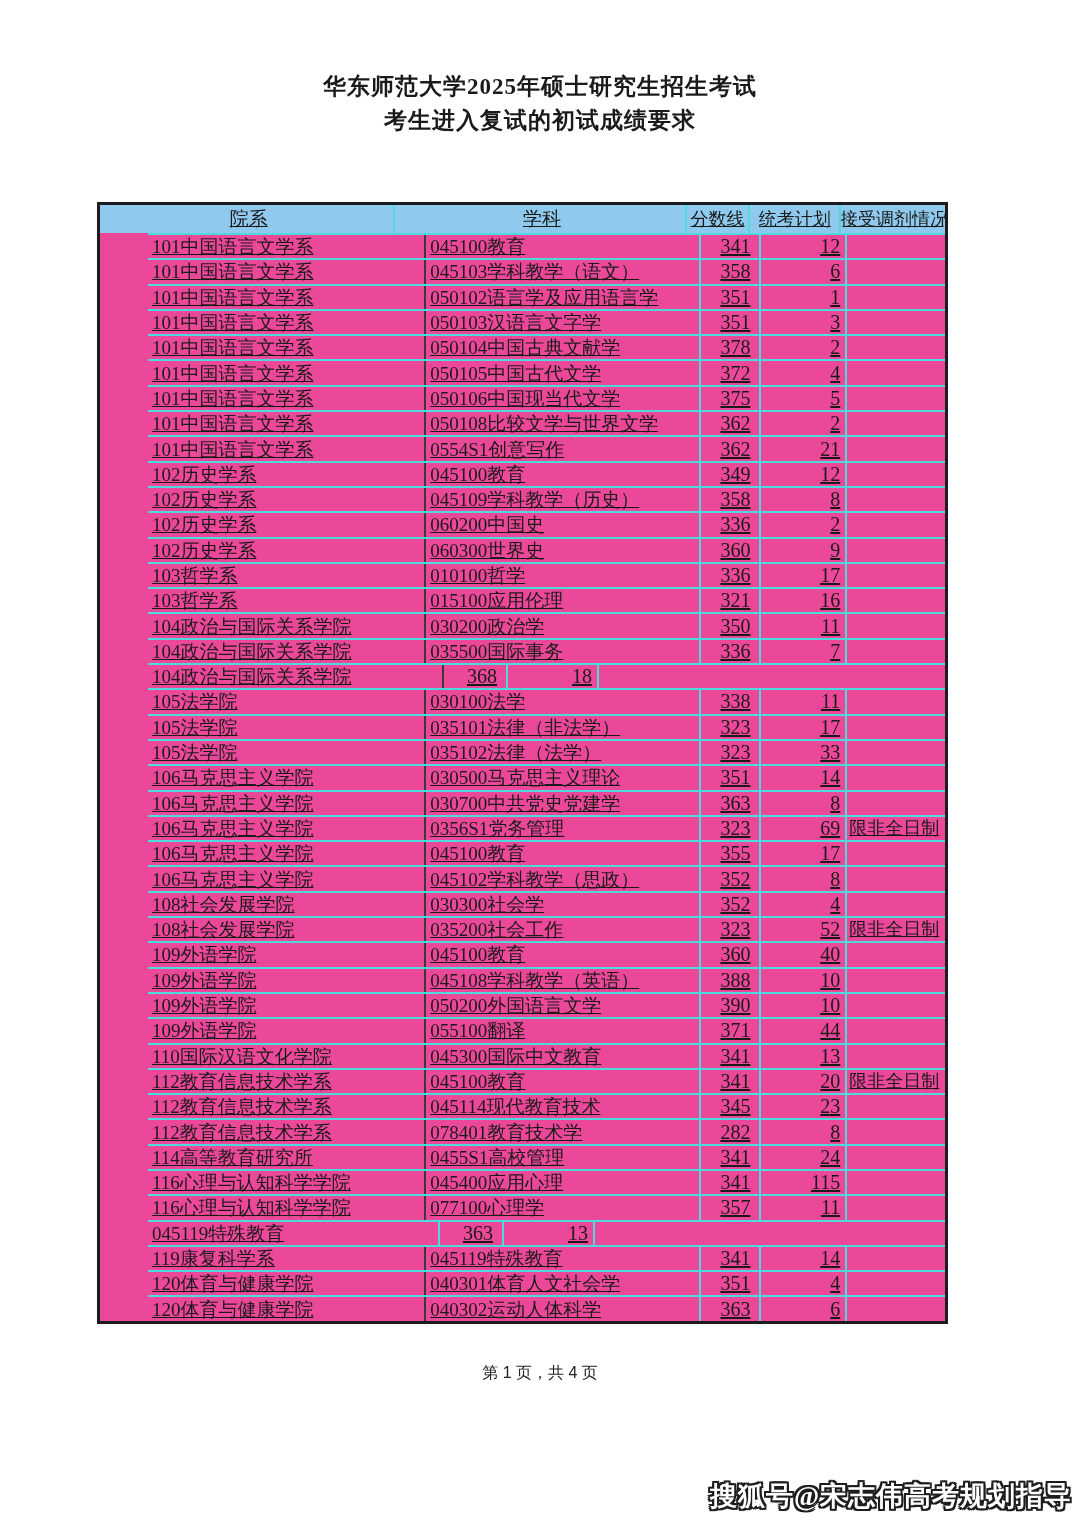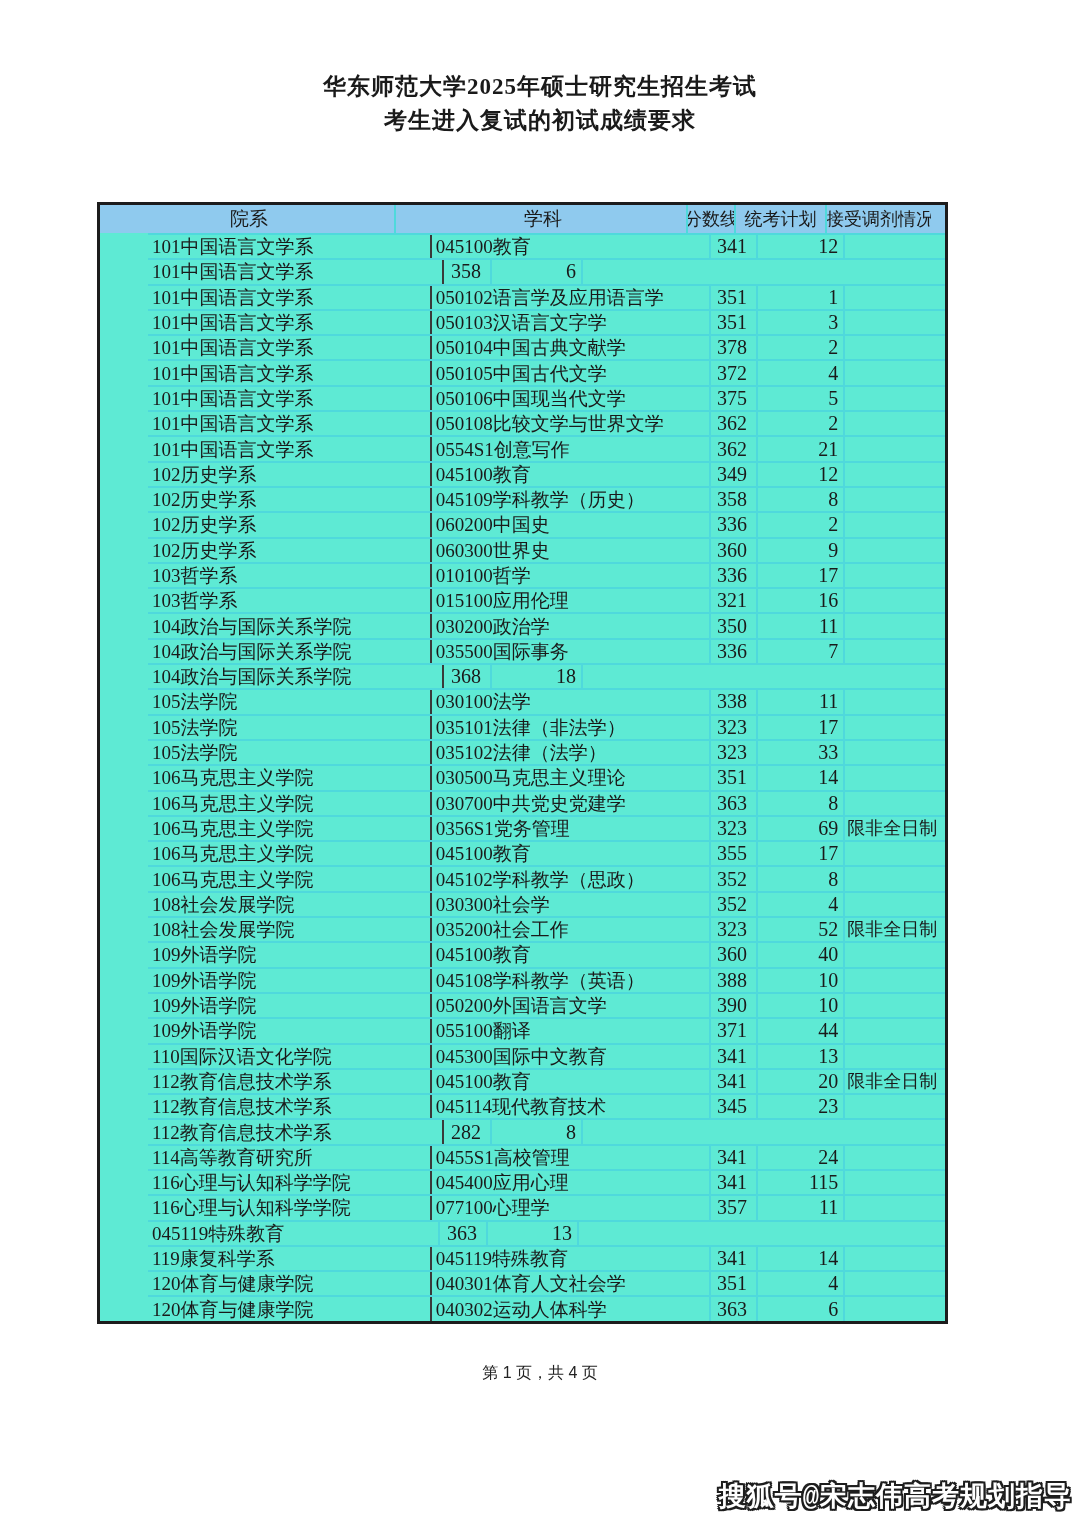--- a/index.html
+++ b/index.html
@@ -8,49 +8,49 @@
     font-family:"Liberation Serif","DejaVu Serif",serif;color:#1a1a1a;
     overflow:hidden;
   }
   .doc-title{
     position:absolute;top:70px;left:0;width:1080px;text-align:center;
     font-weight:bold;font-size:23px;line-height:34px;letter-spacing:1px;
   }
   
   .score-table{
     position:absolute;left:97px;top:202px;width:851px;
-    border:3px solid #1c1c1c;box-sizing:border-box;background:#5eead4;
+    border:3px solid #1c1c1c;box-sizing:border-box;background:#ec4899;text-decoration:underline;
   }
   .t-row{display:flex;box-sizing:border-box;height:25.3px;}
   .t-row.header{
     height:28px;background:#8FCAEE;font-size:18px;
   }
   .t-row + .t-row{border-top:2px solid #4FD9DC;margin-left:48px;}
   .t-cell{
     box-sizing:border-box;overflow:hidden;white-space:nowrap;
     font-size:19px;line-height:23px;display:flex;align-items:center;
   }
   .t-row.header .t-cell{justify-content:center;line-height:26px;}
   .t-cell{border-right:2px solid #4FD9DC;}
   .t-cell:last-child{border-right:none;}
   .t-row:not(.header) .t-cell.col-dept{border-right:2px solid #3a3a3a;}
   .col-dept{width:296px;padding-left:4px;}
   .col-subj{width:292px;padding-left:4px;}
-  .col-score{width:48px;justify-content:flex-end;padding-right:9px;font-size:20px;}
+  .col-score{width:64px;justify-content:flex-end;padding-right:9px;font-size:20px;}
   .col-plan{width:91px;justify-content:flex-end;padding-right:5px;font-size:20px;}
   .col-note{width:104px;padding-left:2px;font-size:18px;border-radius:13px;}
   .t-row.header .col-score,.t-row.header .col-plan{padding-right:0;font-size:18px;}
   
   .page-footer{
     position:absolute;top:1363px;left:0;width:1080px;text-align:center;
     font-family:"Liberation Sans","DejaVu Sans",sans-serif;font-size:16px;color:#222;
   }
   .watermark{
     position:absolute;right:8px;bottom:16px;
-    font-family:Liberation Mono, monospace;
+    font-family:Liberation Serif, serif;
     font-weight:bold;font-size:27px;letter-spacing:1px;color:#ffffff;
     text-shadow:
       -2px -2px 0 #1d1d1d, 2px -2px 0 #1d1d1d,
       -2px  2px 0 #1d1d1d, 2px  2px 0 #1d1d1d,
       -2px  0   0 #1d1d1d, 2px  0   0 #1d1d1d,
        0   -2px 0 #1d1d1d, 0    2px 0 #1d1d1d;
   }
 </style>
 </head>
 <body>
@@ -70,20 +70,21 @@
     </div>
     <div class="t-row">
       <div class="t-cell col-dept">101中国语言文学系</div>
       <div class="t-cell col-subj">045100教育</div>
       <div class="t-cell col-score">341</div>
       <div class="t-cell col-plan">12</div>
       <div class="t-cell col-note"></div>
     </div>
     <div class="t-row">
       <div class="t-cell col-dept">101中国语言文学系</div>
+      <div class="t-cell col-subj">045103学科教学（语文）</div>
       <div class="t-cell col-score">358</div>
       <div class="t-cell col-plan">6</div>
       <div class="t-cell col-note"></div>
     </div>
     <div class="t-row">
       <div class="t-cell col-dept">101中国语言文学系</div>
       <div class="t-cell col-subj">050102语言学及应用语言学</div>
       <div class="t-cell col-score">351</div>
       <div class="t-cell col-plan">1</div>
       <div class="t-cell col-note"></div>
@@ -306,20 +307,21 @@
     </div>
     <div class="t-row">
       <div class="t-cell col-dept">112教育信息技术学系</div>
       <div class="t-cell col-subj">045114现代教育技术</div>
       <div class="t-cell col-score">345</div>
       <div class="t-cell col-plan">23</div>
       <div class="t-cell col-note"></div>
     </div>
     <div class="t-row">
       <div class="t-cell col-dept">112教育信息技术学系</div>
+      <div class="t-cell col-subj">078401教育技术学</div>
       <div class="t-cell col-score">282</div>
       <div class="t-cell col-plan">8</div>
       <div class="t-cell col-note"></div>
     </div>
     <div class="t-row">
       <div class="t-cell col-dept">114高等教育研究所</div>
       <div class="t-cell col-subj">0455S1高校管理</div>
       <div class="t-cell col-score">341</div>
       <div class="t-cell col-plan">24</div>
       <div class="t-cell col-note"></div>

